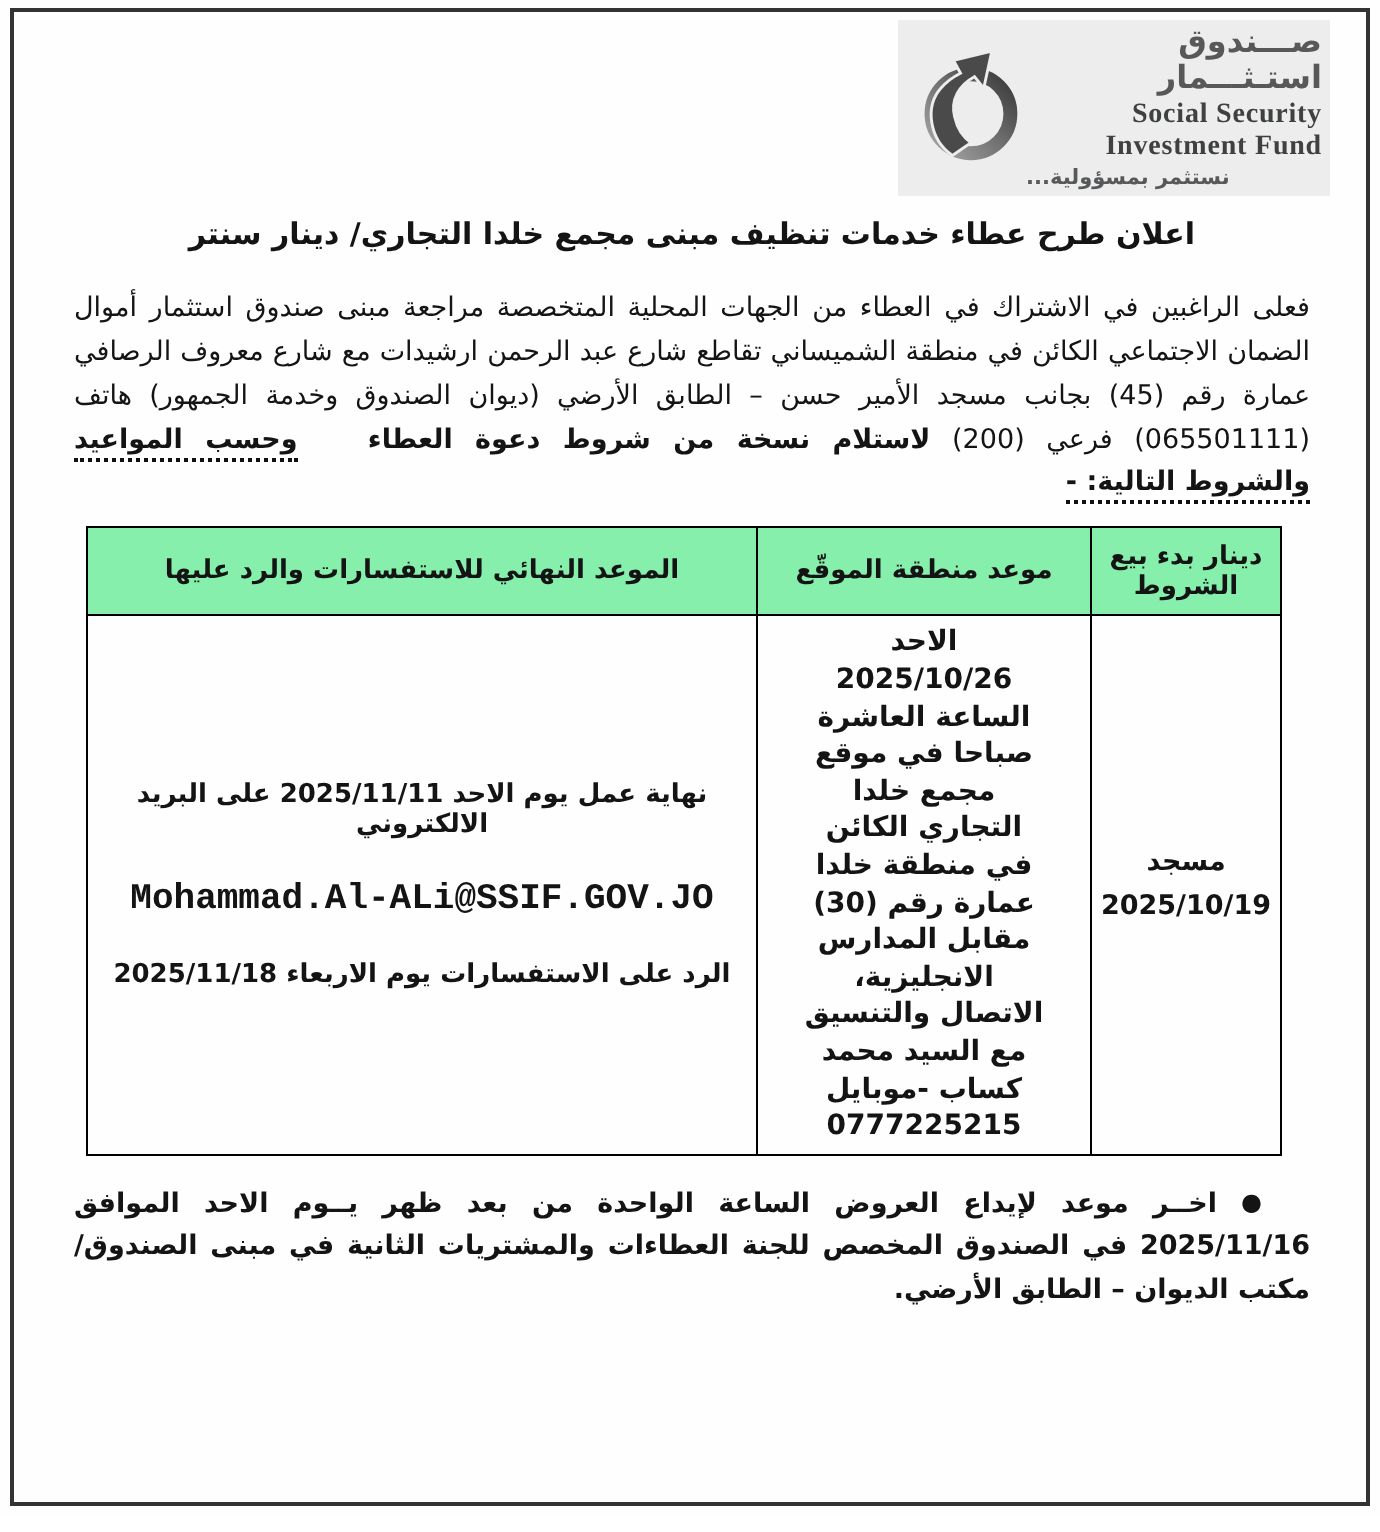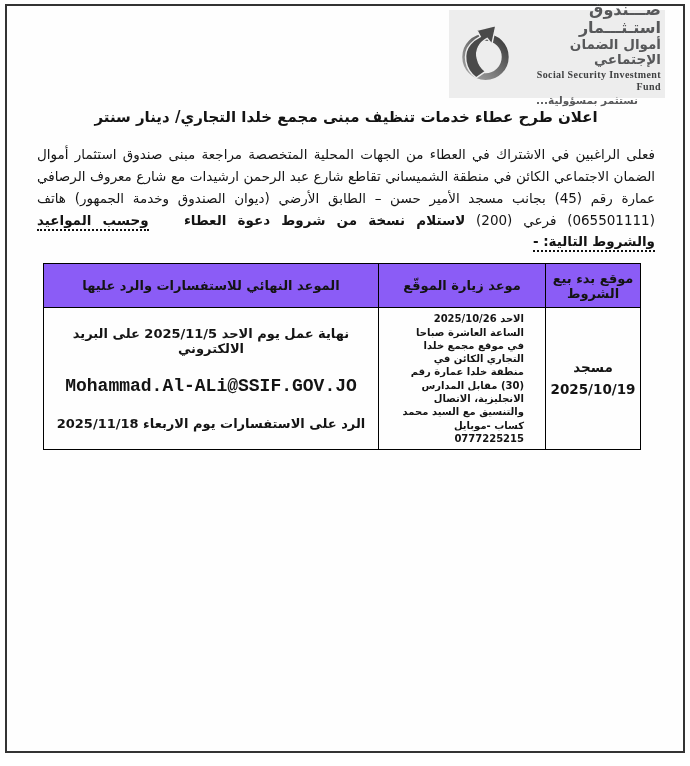--- a/index.html
+++ b/index.html
@@ -7,55 +7,54 @@
   .page{position:relative;width:690px;height:758px;background:#fefefe;overflow:hidden;}
   .frame{position:absolute;top:4px;left:5px;right:5px;bottom:5px;border:2px solid #333333;
          padding:102px 28px 0 30px;box-sizing:border-box;direction:rtl;}
   
   .logo-block{position:absolute;top:4px;right:18px;width:216px;height:88px;background:#ededed;
               display:flex;flex-direction:row;align-items:center;gap:2px;padding:2px 4px;box-sizing:border-box;}
   .logo-mark{flex:0 0 58px;height:64px;display:flex;align-items:center;justify-content:center;}
   .logo-text{flex:1;display:flex;flex-direction:column;justify-content:center;line-height:1.12;}
   .brand-ar1{font-size:16px;font-weight:bold;color:#57585a;text-align:right;}
   .brand-ar2{font-size:13.5px;font-weight:bold;color:#57585a;text-align:right;}
-  .brand-en{font-family:"Liberation Serif",serif;font-size:10px;font-weight:bold;letter-spacing:.4px;
+  .brand-en{font-family:"Liberation Serif",serif;font-size:14px;font-weight:bold;letter-spacing:.4px;
             color:#3f4041;text-align:right;direction:ltr;margin-top:2px;}
-  .brand-slogan{font-size:10.5px;font-weight:bold;color:#57585a;text-align:center;margin-top:3px;}
+  .brand-slogan{font-size:10.5px;font-weight:bold;color:#57585a;text-align:left;margin-top:3px;}
   
   .doc-title{font-size:15px;font-weight:bold;text-align:center;margin:0 0 18px 0;}
   .para{font-size:13.5px;line-height:1.62;text-align:justify;margin:0 0 10px 0;}
   .bold{font-weight:bold;margin-left:24px;}
   .dotted-underline{font-weight:bold;border-bottom:2px dotted #111;padding-bottom:1px;}
   
   table.schedule{border-collapse:collapse;width:597px;margin:4px 14px 14px auto;table-layout:fixed;}
   table.schedule th,table.schedule td{border:1.5px solid #000;box-sizing:border-box;}
-  table.schedule th{background:#8b5cf6;font-size:13px;font-weight:bold;height:44px;padding:2px 4px;text-align:center;}
+  table.schedule th{background:#86efac;font-size:13px;font-weight:bold;height:44px;padding:2px 4px;text-align:center;}
   .col-start{width:95px;}.col-visit{width:167px;}.col-inq{width:335px;}
   td.cell-start{text-align:center;font-size:13.5px;font-weight:bold;line-height:1.6;}
-  td.cell-visit{font-size:10px;font-weight:bold;line-height:1.33;padding:4px 21px;}
+  td.cell-visit{text-align:center;font-size:14px;font-weight:bold;line-height:1.33;padding:4px 21px;}
   td.cell-inq{font-size:13px;font-weight:bold;text-align:center;padding:14px 10px;vertical-align:middle;}
   .inq-line{margin:0 0 20px 0;}
   .inq-line:last-child{margin-bottom:0;}
   .email{direction:ltr;unicode-bidi:embed;font-size:18px;font-family:Liberation Mono, monospace;}
   
   .bullets{margin-top:14px;}
   .bullet{font-size:13.5px;font-weight:bold;line-height:1.6;text-align:justify;
           text-indent:24px;margin:0 0 15px 0;}
   .bullet .dot{display:inline-block;text-indent:0;margin-left:12px;font-size:12px;transform:translateY(-1px);}
 </style>
 </head>
 <body>
 
 <div class="page">
   <div class="frame">
 
     <header class="logo-block">
       <div class="logo-text">
         <div class="brand-ar1">صـــندوق استـثـــمار</div>
-        <div class="brand-ar2">أموال الضمان الإجتماعي</div>
         <div class="brand-en">Social Security Investment Fund</div>
         <div class="brand-slogan">نستثمر بمسؤولية...</div>
       </div>
       <div class="logo-mark">
         <svg width="58" height="62" viewBox="0 0 100 106" aria-hidden="true">
           <defs>
             <linearGradient id="lg" x1="0" y1="1" x2="1" y2="0">
               <stop offset="0" stop-color="#a6a6a6"></stop>
               <stop offset="0.55" stop-color="#6b6b6b"></stop>
               <stop offset="1" stop-color="#383838"></stop>
@@ -73,38 +72,39 @@
     <p class="para"><span>فعلى الراغبين في الاشتراك في العطاء من الجهات المحلية المتخصصة مراجعة مبنى صندوق استثمار أموال الضمان الاجتماعي الكائن في منطقة الشميساني تقاطع شارع عبد الرحمن ارشيدات مع شارع معروف الرصافي عمارة رقم (45) بجانب مسجد الأمير حسن – الطابق الأرضي (ديوان الصندوق وخدمة الجمهور) هاتف (065501111) فرعي (200) </span><span class="bold">لاستلام نسخة من شروط دعوة العطاء </span><span class="dotted-underline">وحسب المواعيد والشروط التالية: -</span></p>
 
     <table class="schedule">
       <colgroup>
         <col class="col-start">
           <col class="col-visit">
           <col class="col-inq">
       </colgroup>
       <thead>
         <tr>
-          <th>موقع بدء بيع الشروط</th>
-          <th>موعد زيارة الموقّع</th>
+          <th>دينار بدء بيع الشروط</th>
+          <th>موعد منطقة الموقّع</th>
           <th>الموعد النهائي للاستفسارات والرد عليها</th>
         </tr>
       </thead>
       <tbody>
         <tr>
           <td class="cell-start">
             <div>مسجد</div>
             <div>2025/10/19</div>
           </td>
           <td class="cell-visit">الاحد 2025/10/26 الساعة العاشرة صباحا في موقع مجمع خلدا التجاري الكائن في منطقة خلدا عمارة رقم (30) مقابل المدارس الانجليزية، الاتصال والتنسيق مع السيد محمد كساب -موبايل 0777225215</td>
           <td class="cell-inq">
-            <p class="inq-line">نهاية عمل يوم الاحد 2025/11/5 على البريد الالكتروني</p>
+            <p class="inq-line">نهاية عمل يوم الاحد 2025/11/11 على البريد الالكتروني</p>
             <p class="inq-line email">Mohammad.Al-ALi@SSIF.GOV.JO</p>
             <p class="inq-line">الرد على الاستفسارات يوم الاربعاء 2025/11/18</p>
           </td>
         </tr>
       </tbody>
     </table>
 
     <section class="bullets">
+      <p class="bullet"><span class="dot">●</span><span>اخــر موعد لإيداع العروض الساعة الواحدة من بعد ظهر يــوم الاحد الموافق 2025/11/16 في الصندوق المخصص للجنة العطاءات والمشتريات الثانية في مبنى الصندوق/ مكتب الديوان – الطابق الأرضي.</span></p>
     </section>
 
   </div>
 </div>
 
 </body></html>

